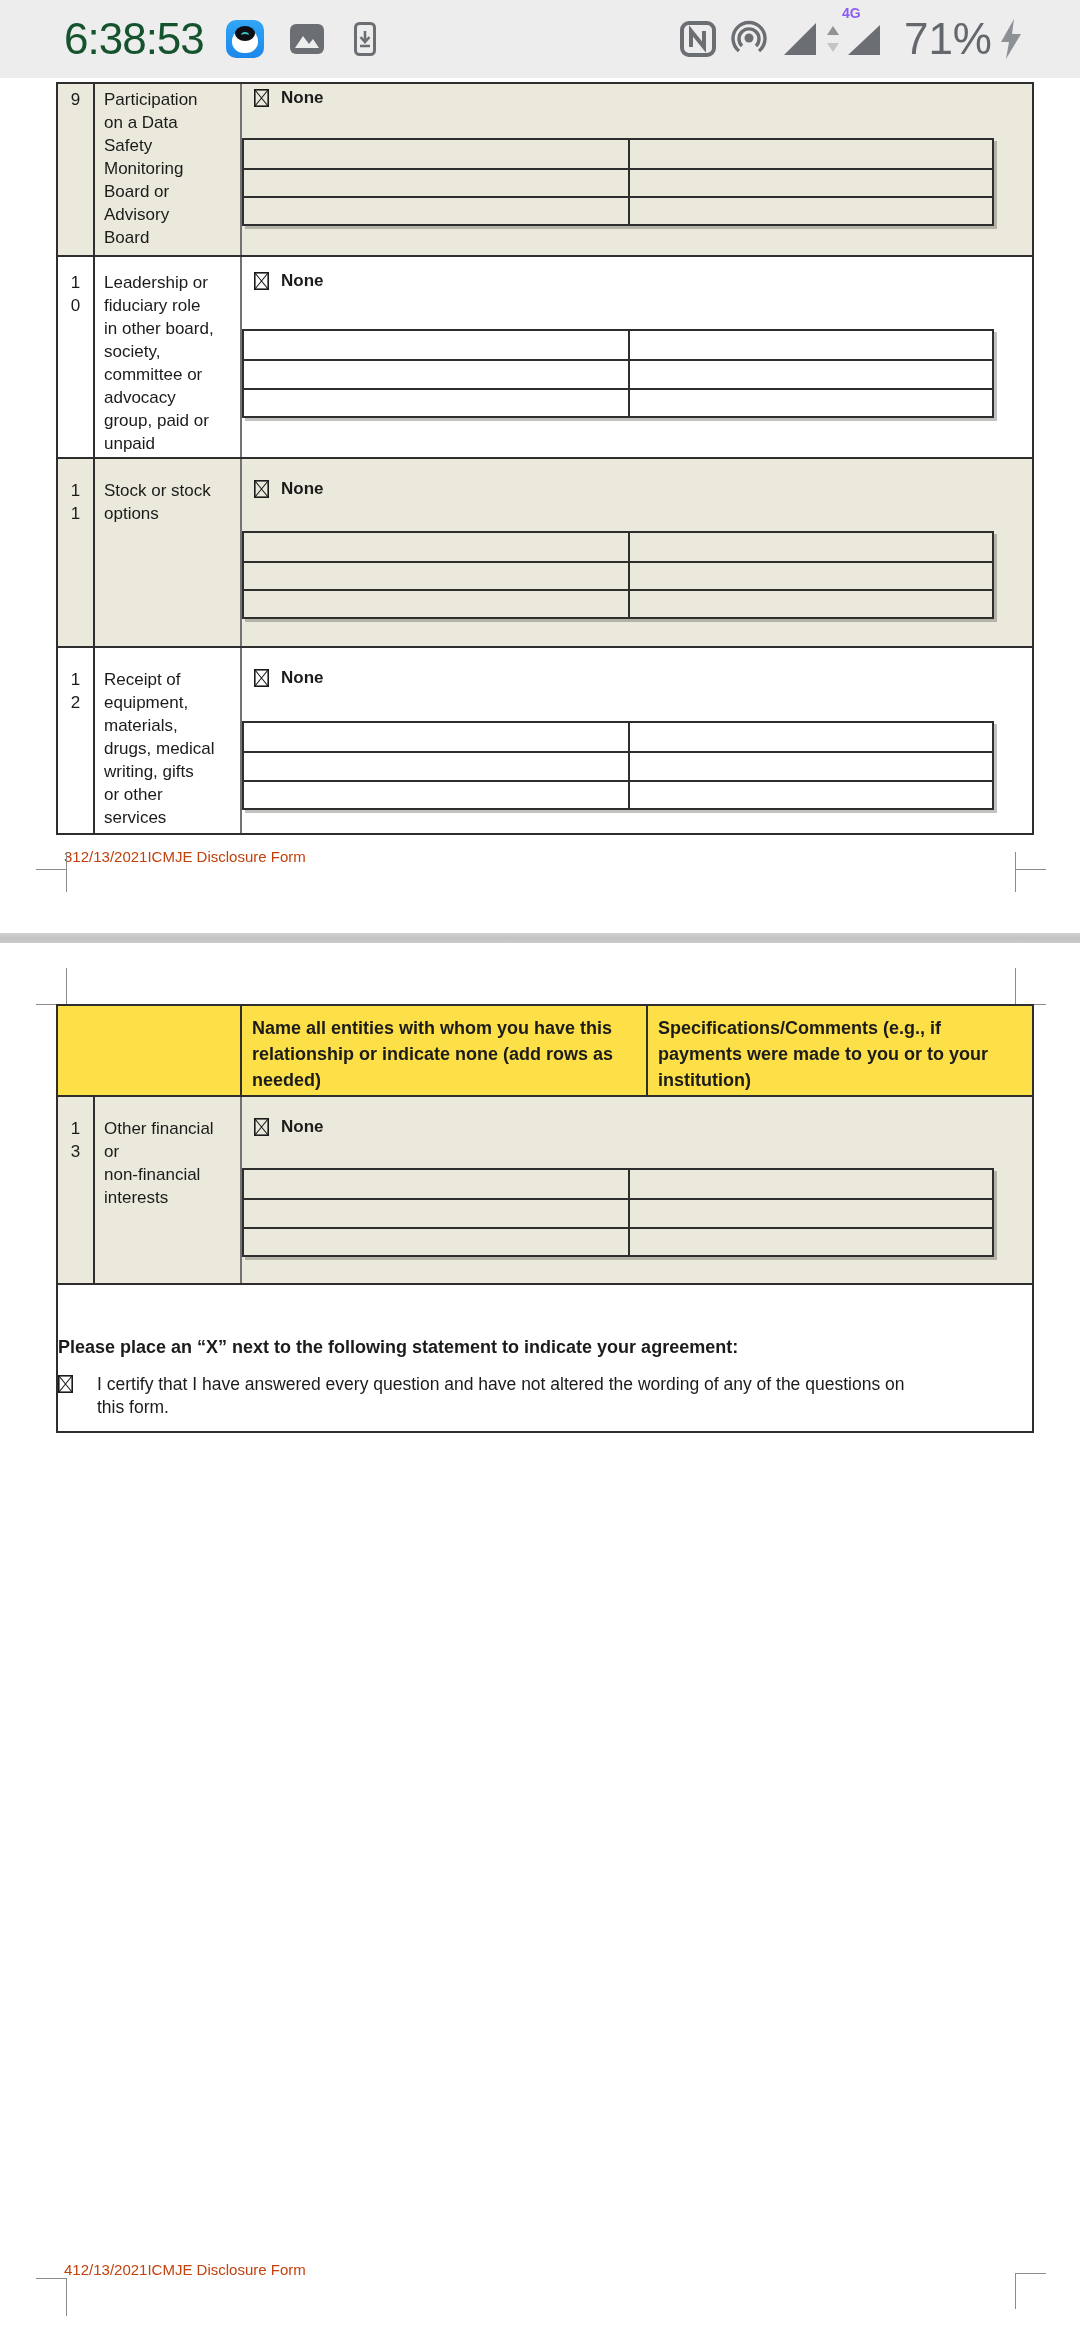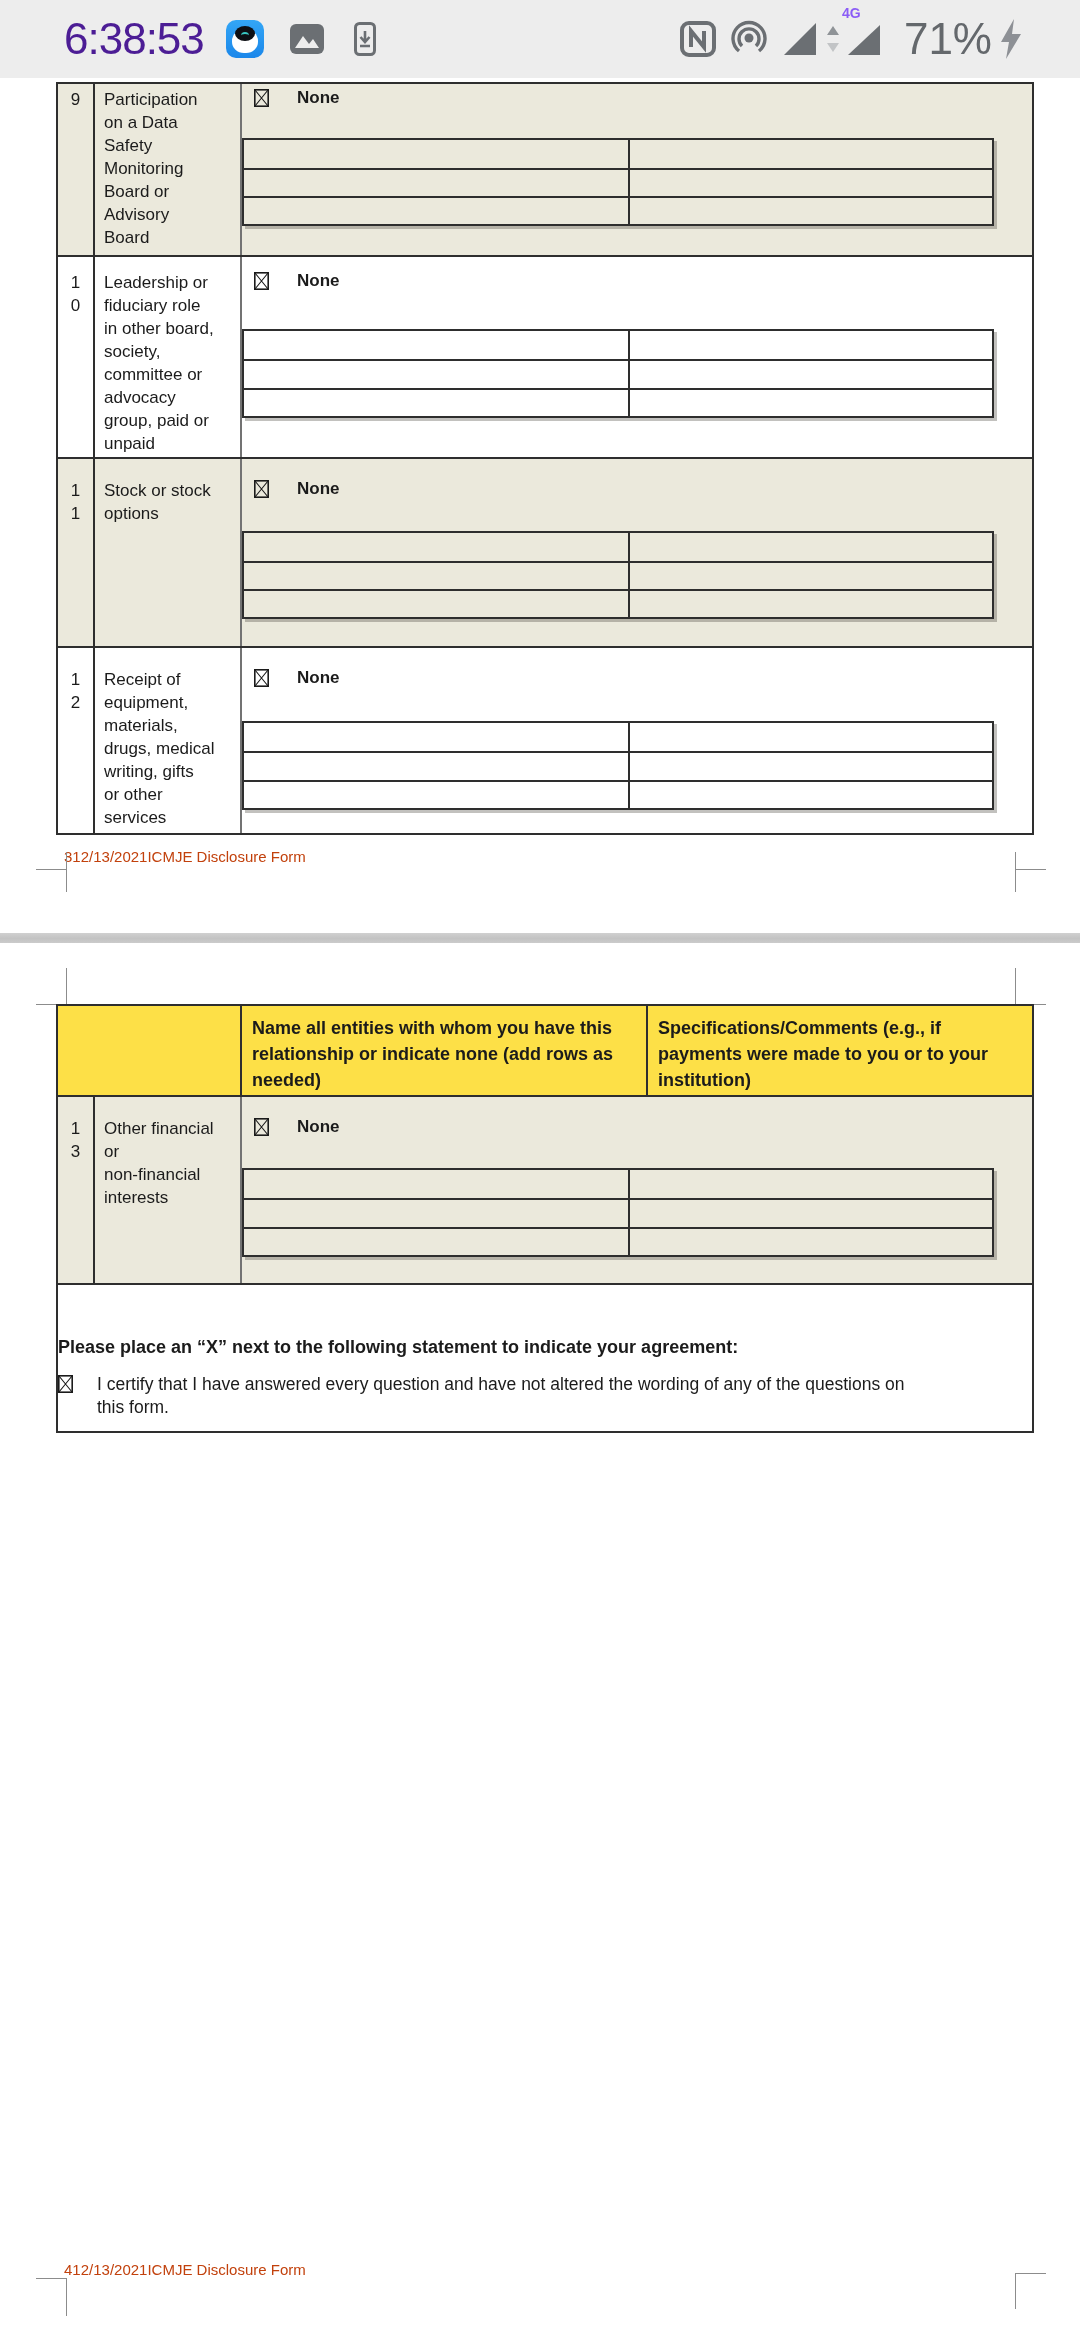--- a/index.html
+++ b/index.html
@@ -4,21 +4,21 @@
 <style>
   html,body{margin:0;padding:0;background:#ffffff;}
   .screen{position:relative;width:1080px;height:2340px;background:#ffffff;overflow:hidden;
           font-family:"Liberation Sans",sans-serif;color:#1b1b1b;}
 
   
   .status-bar{position:absolute;left:0;top:0;width:1080px;height:78px;background:#ededed;
               display:flex;align-items:center;justify-content:space-between;
               padding:0 56px 0 64px;box-sizing:border-box;color:#64686c;}
   .sb-left,.sb-right{display:flex;align-items:center;}
-  .sb-time{font-size:44px;letter-spacing:-1px;color:#4c1d95;}
+  .sb-time{font-size:44px;letter-spacing:-1px;color:#14532d;}
   .sb-left .appicon{margin-left:22px;}
   .sb-right > *{margin-left:14px;display:flex;align-items:center;}
   .chat-app{width:38px;height:38px;border-radius:10px;background:linear-gradient(#33a6f6,#1b87ea);
             position:relative;}
   .chat-app .body{position:absolute;left:6px;top:9px;width:26px;height:24px;border-radius:50% 50% 46% 46%;background:#fff;}
   .chat-app .head{position:absolute;left:9px;top:6px;width:20px;height:15px;border-radius:50%;background:#0d0f14;}
   .chat-app .smile{position:absolute;left:15px;top:12px;width:8px;height:5px;border:2px solid #39c8c3;
                    border-bottom:none;border-left:none;border-right:none;border-radius:50% 50% 0 0;}
   .fourg-wrap{position:relative;}
   .fourg{position:absolute;left:-4px;top:-16px;font-size:14px;font-weight:bold;color:#8b5cf6;}
@@ -34,21 +34,21 @@
   .form-row + .form-row, .form-row.bt{border-top:2px solid #2e2e2e;}
   .beige{background:#ebe9dc;}
   .white{background:#ffffff;}
   .cell{box-sizing:border-box;}
   .cell.num{border-right:2px solid #2e2e2e;text-align:center;white-space:pre-line;
             font-size:17px;line-height:23px;padding-top:var(--pt,20px);}
   .cell.label{border-right:2px solid #737373;padding:var(--pt,20px) 6px 0 9px;
               font-size:17px;line-height:23px;white-space:pre-line;}
   .cell.content{position:relative;padding:var(--pt,20px) 0 0 12px;}
   .none-line{display:flex;align-items:center;}
-  .none-text{font-weight:bold;font-size:17px;margin-left:28px;}
+  .none-text{font-weight:bold;font-size:17px;margin-left:12px;}
   .cbx{width:15px;height:18px;display:inline-block;}
   .inner-table{position:absolute;left:0;width:752px;display:grid;grid-template-columns:386px 1fr;
                grid-template-rows:repeat(3,1fr);border:2px solid #2e2e2e;box-sizing:border-box;
                box-shadow:3px 3px 0 rgba(80,78,70,0.35);}
   .ic{border-top:2px solid #2e2e2e;}
   .ic:nth-child(-n+2){border-top:none;}
   .ic:nth-child(odd){border-right:2px solid #2e2e2e;}
 
   .hdr-row{display:grid;grid-template-columns:184px 406px 1fr;height:89px;background:#fde047;}
   .cell.hdr{border-right:2px solid #2e2e2e;font-weight:bold;font-size:18px;line-height:26px;

